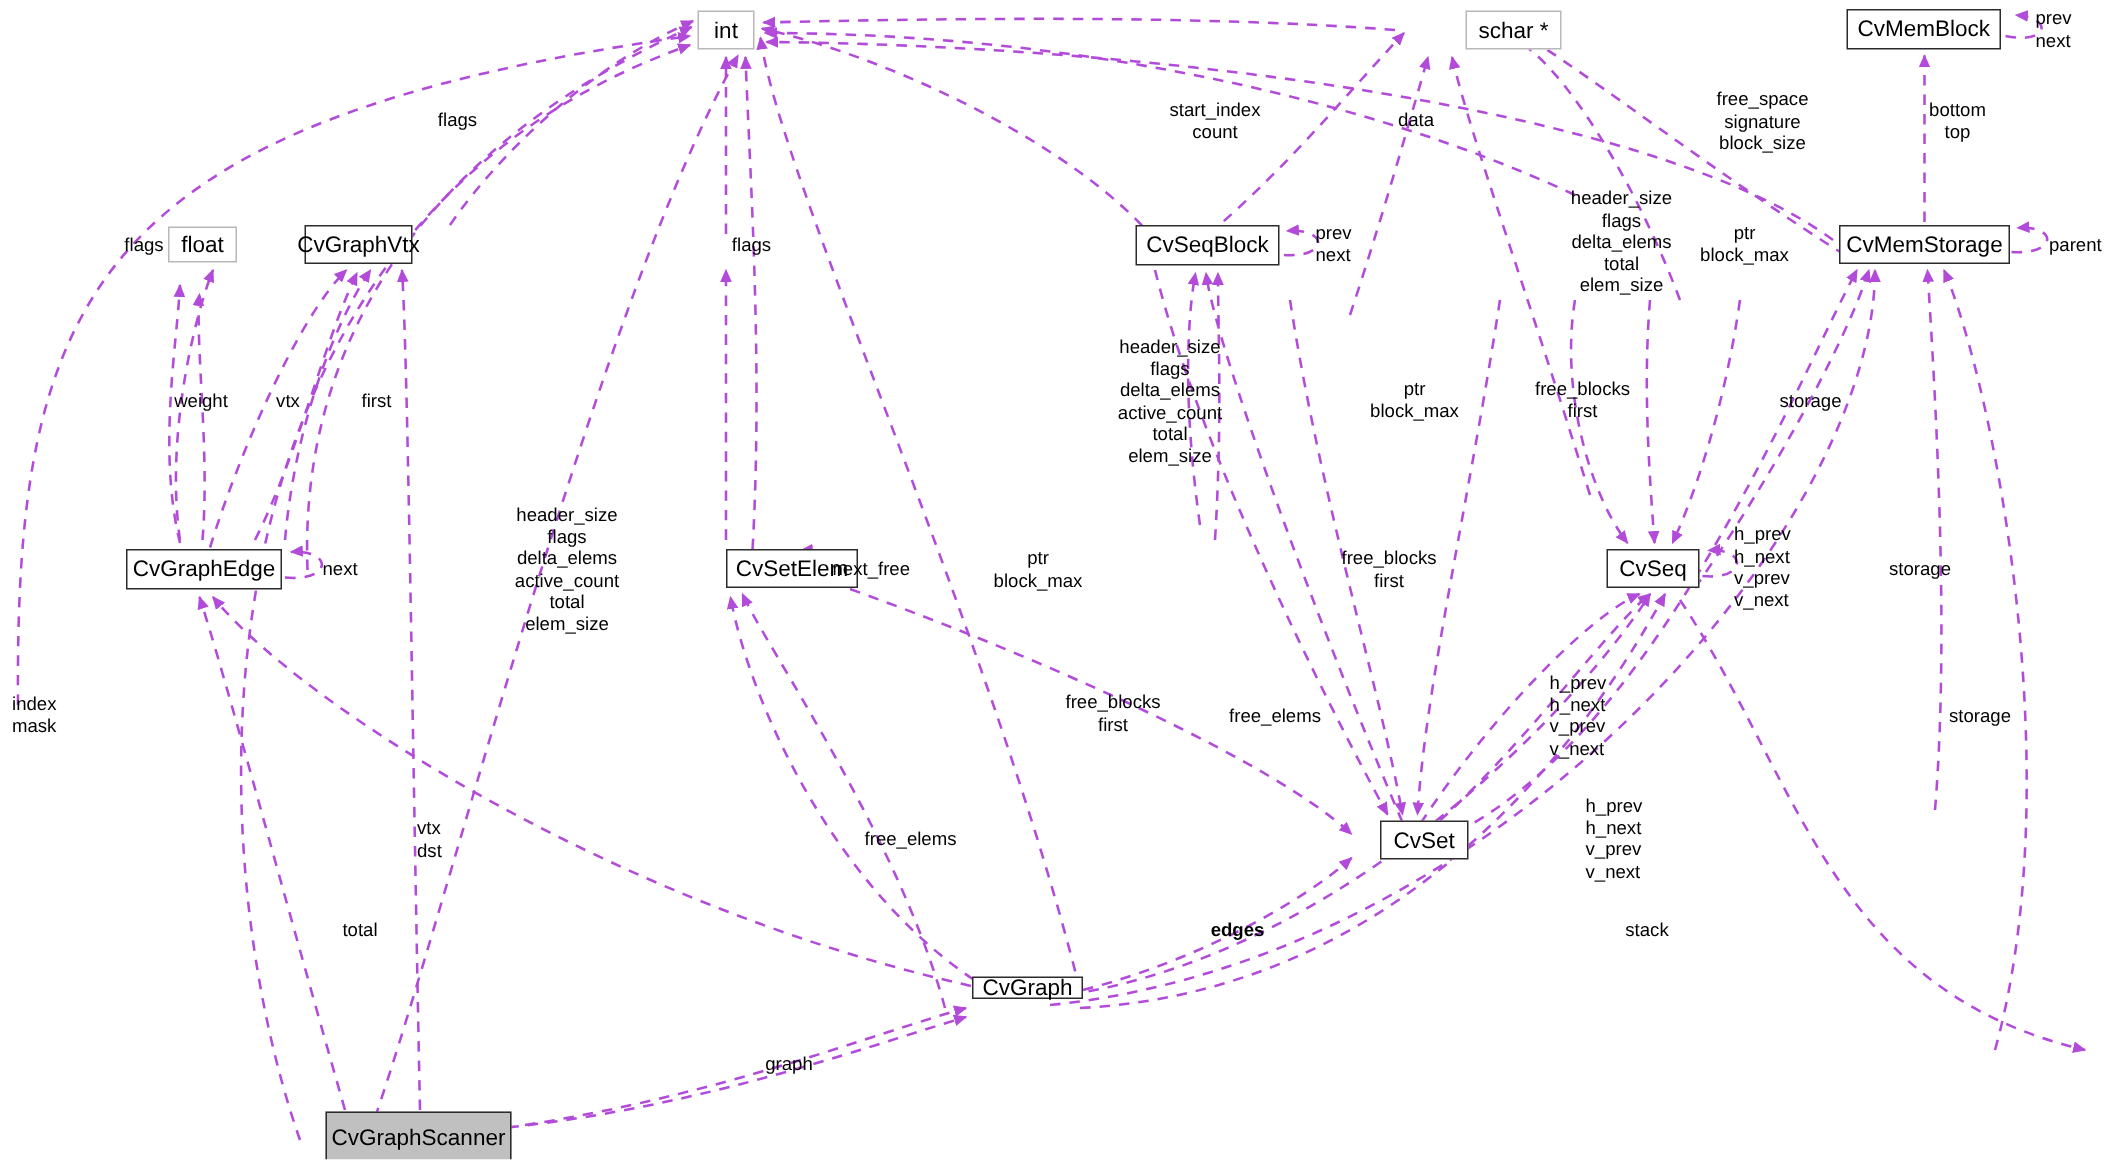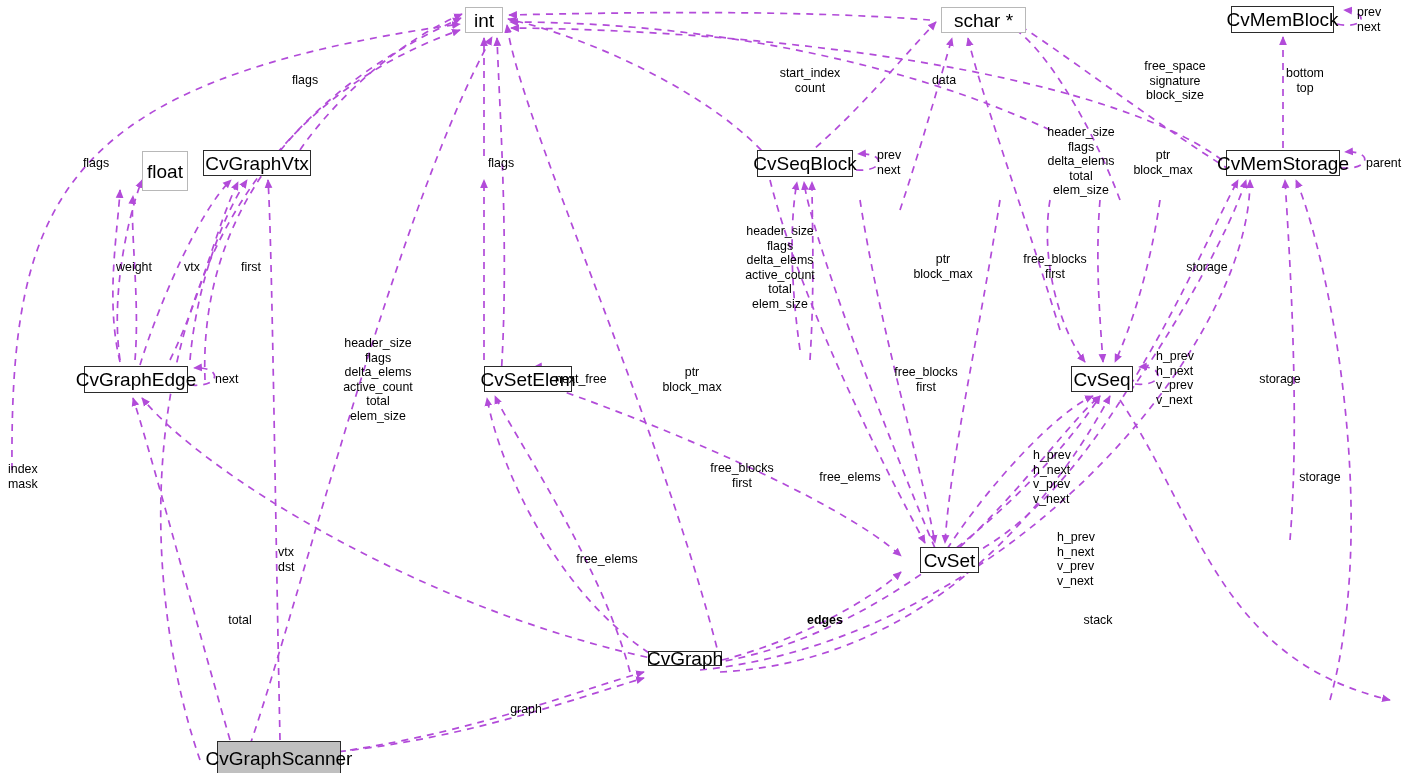--- a/index.html
+++ b/index.html
@@ -2,21 +2,21 @@
 <html><head>
 <meta charset="utf-8">
 <title>CvGraphScanner Collaboration Diagram</title>
 <style>
   html,body{margin:0;padding:0;background:#ffffff;}
   #canvas{position:relative;width:1410px;height:773px;overflow:hidden;
           font-family:"Liberation Sans","DejaVu Sans",sans-serif;background:#fff;}
   svg#edges{position:absolute;left:0;top:0;width:1410px;height:773px;}
   .node{position:absolute;box-sizing:border-box;display:flex;align-items:center;
         justify-content:center;white-space:nowrap;background:#ffffff;
-        font-size:19px;color:#000;line-height:1;}
+        font-size:15px;color:#000;line-height:1;}
   .node.solid{border:1.6px solid #2b2b2b;}
   .node.thin{border:1.2px solid #b8b8b8;}
   .node.root{border:1.6px solid #2b2b2b;background:#c0c0c0;}
   .elabel{position:absolute;font-size:12.4px;color:#000;line-height:14.6px;
           white-space:pre;text-align:center;}
   .elabel.l{text-align:left;}
 </style>
 </head>
 <body>
 
@@ -103,30 +103,30 @@
       <path d="M350,750 C480,730 580,690 644,672"></path>
       <path d="M300,755 C450,745 570,700 644,678"></path>
 
       <path d="M1120,400 C1200,520 1220,660 1390,700"></path>
     </g>
   </svg>
 
   <div class="node thin" style="left:465px;top:7px;width:38px;height:26px;">
     <span>int</span>
   </div>
-  <div class="node thin" style="left:941px;top:7px;width:85px;height:26px;">
+  <div class="node thin" style="left:977px;top:7px;width:64px;height:26px;">
     <span>schar *</span>
   </div>
   <div class="node solid" style="left:1231px;top:6px;width:103px;height:27px;">
     <span>CvMemBlock</span>
   </div>
-  <div class="node thin" style="left:142px;top:151px;width:46px;height:40px;">
+  <div class="node thin" style="left:112px;top:151px;width:46px;height:24px;">
     <span>float</span>
   </div>
-  <div class="node solid" style="left:203px;top:150px;width:108px;height:26px;">
+  <div class="node solid" style="left:203px;top:150px;width:72px;height:26px;">
     <span>CvGraphVtx</span>
   </div>
   <div class="node solid" style="left:757px;top:150px;width:96px;height:27px;">
     <span>CvSeqBlock</span>
   </div>
   <div class="node solid" style="left:1226px;top:150px;width:114px;height:26px;">
     <span>CvMemStorage</span>
   </div>
   <div class="node solid" style="left:84px;top:366px;width:104px;height:27px;">
     <span>CvGraphEdge</span>

